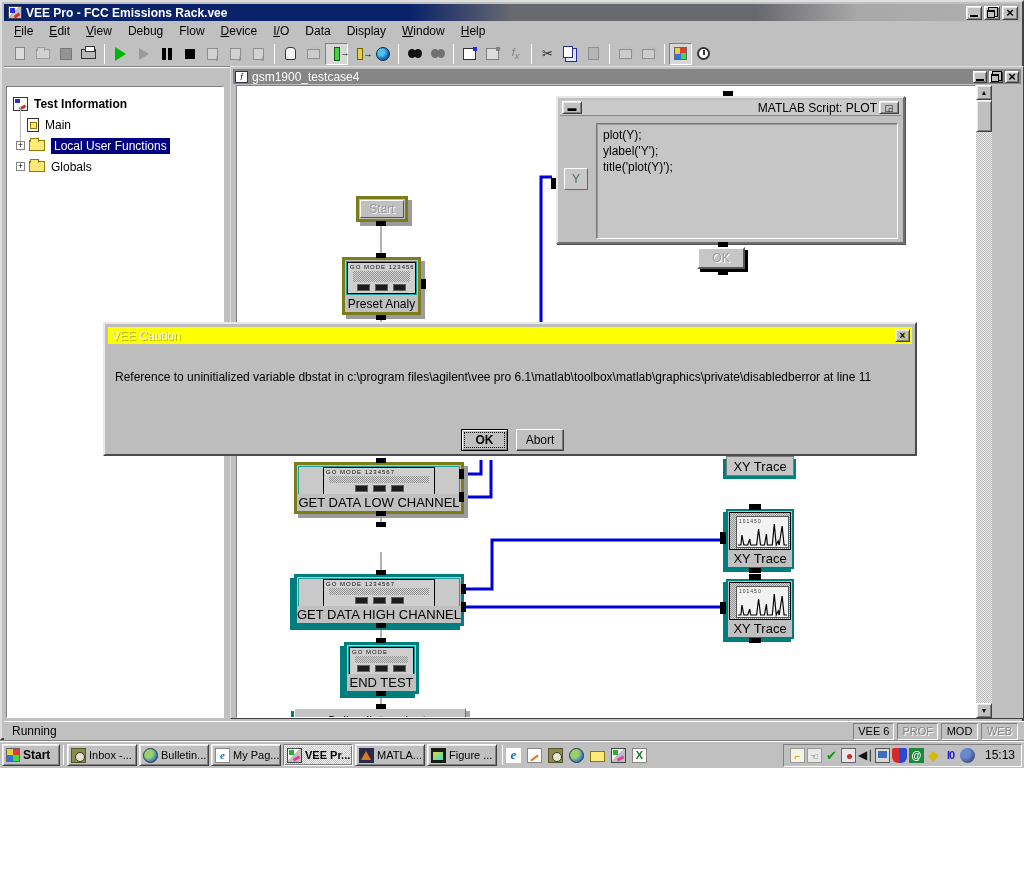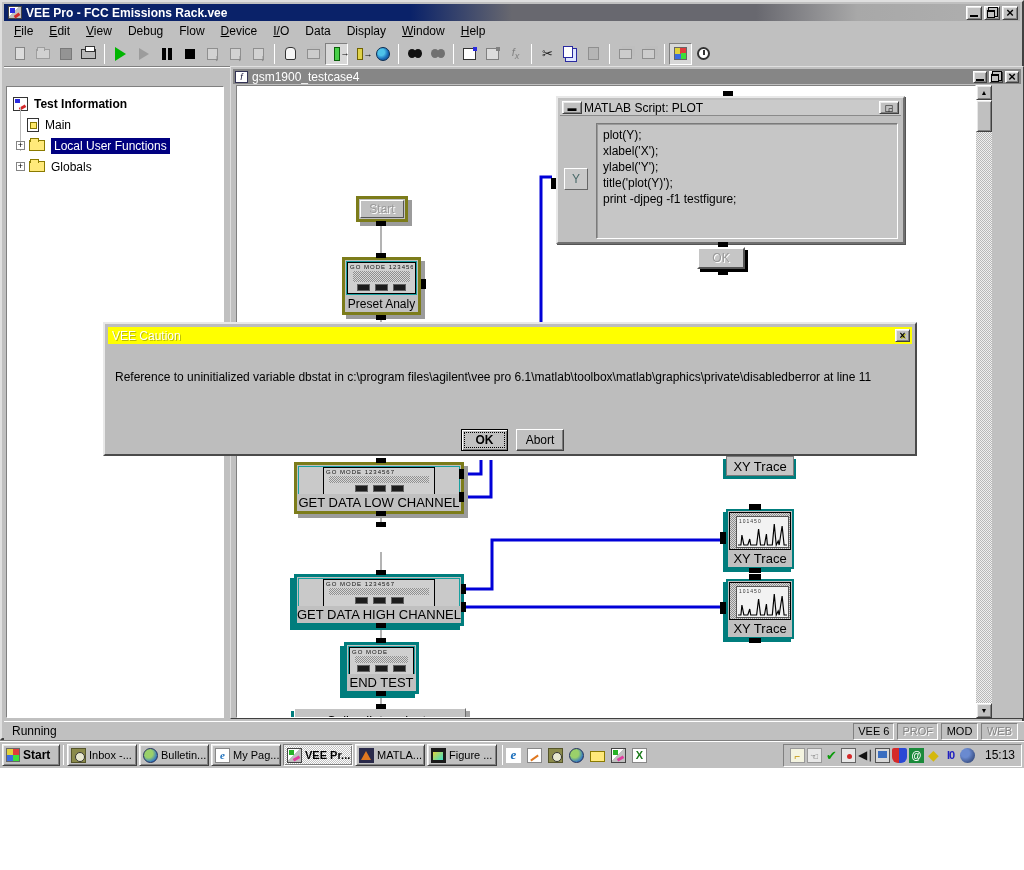--- a/index.html
+++ b/index.html
@@ -115,21 +115,21 @@
   .ufcall { position:absolute; background:#c4c4c4; border:1px solid; border-color:#fff #6e6e6e #6e6e6e #fff; box-shadow:-3px 3px 0 #007d7d, 4px 3px 0 #a5a5a5; display:flex; align-items:center; justify-content:center; }
 
   .xybox { position:absolute; width:68px; height:60px; background:#c0c0c0; border:2px solid #007d7d; box-shadow:-3px 3px 0 #007d7d; }
   .xy-img { position:absolute; left:1px; top:1px; right:1px; height:38px; border:1px solid #000; padding:3px 1px 1px 6px; }
   .xy-screen { width:100%; height:100%; background:#f2f2f2; border:1px solid #555; position:relative; }
   .xy-tag { position:absolute; left:2px; top:1px; font-size:5px; color:#333; letter-spacing:1px; }
   .xy-lab { position:absolute; left:0; right:0; bottom:0; height:17px; display:flex; align-items:center; justify-content:center; }
 
   #script-win { position:absolute; left:319px; top:10px; width:349px; height:148px; background:#c0c0c0; border:2px solid; border-color:#e8e8e8 #707070 #707070 #e8e8e8; box-shadow:1px 1px 0 #555; }
   #script-title { position:absolute; left:2px; top:2px; right:2px; height:16px; background:#cacaca; border-bottom:1px solid #8a8a8a; display:flex; align-items:center; font-size:12px; }
-  #script-title .tt { flex:1; text-align:left; color:#000; }
+  #script-title .tt { flex:1; text-align:right; color:#000; }
   .mini-btn { width:20px; height:13px; margin:0 2px; font-size:9px; display:flex; align-items:center; justify-content:center; color:#000; }
   #y-term { position:absolute; left:6px; top:70px; width:24px; height:22px; background:#c8c8c8; border:1px solid; border-color:#fff #666 #666 #fff; color:#4a6a6a; font-size:12px; display:flex; align-items:center; justify-content:center; }
   #code-area { position:absolute; left:38px; top:25px; width:302px; height:116px; background:#c6c6c6; border:1px solid; border-color:#7a7a7a #fff #fff #7a7a7a; box-shadow:inset 1px 1px 0 #9a9a9a; padding:3px 6px; font-size:12px; line-height:16px; color:#000; }
   #ok-node { position:absolute; left:460px; top:161px; width:48px; height:22px; background:#c6c6c6; border:2px solid; border-color:#fff #555 #555 #fff; box-shadow:3px 3px 0 #000; color:#9a9a9a; text-shadow:1px 1px 0 #fff; font-size:12px; display:flex; align-items:center; justify-content:center; }
 
   
   #dialog { position:absolute; left:103px; top:322px; width:814px; height:134px; background:#bdbdbd; border:2px solid; border-color:#e9e9e9 #4a4a4a #4a4a4a #e9e9e9; z-index:60; }
   #dialog-title { position:absolute; left:3px; top:3px; right:3px; height:17px; background:#ffff00; color:#fff; font-size:12px; display:flex; align-items:center; padding-left:4px; text-shadow:1px 1px 0 #bbbb00; }
   #dialog-close { position:absolute; right:2px; top:2px; width:15px; height:13px; font-size:10px; font-weight:bold; display:flex; align-items:center; justify-content:center; color:#000; }
   #dialog-msg { position:absolute; left:10px; top:46px; right:10px; font-size:12px; color:#000; }
@@ -365,24 +365,22 @@
           <span class="tab" style="left:165px;top:-7px;width:10px;height:5px;"></span>
           <span class="tab" style="left:-7px;top:80px;width:5px;height:11px;"></span>
           <div id="script-title">
             <span class="mini-btn raised">▬</span>
             <span class="tt">MATLAB Script: PLOT</span>
             <span class="mini-btn raised">◲</span>
           </div>
           <div id="y-term">Y</div>
           <div id="code-area">
             <div>plot(Y);</div>
-            <div>xlabel('X');</div>
             <div>ylabel('Y');</div>
             <div>title('plot(Y)');</div>
-            <div>print -djpeg -f1 testfigure;</div>
           </div>
         </div>
         <div id="ok-node">OK</div>
         <span class="tab" style="left:481px;top:156px;width:10px;height:5px;"></span>
         <span class="tab" style="left:481px;top:184px;width:10px;height:5px;"></span>
 
         <div id="start-node">
           <div class="inner">Start</div>
         </div>
         <span class="tab" style="left:139px;top:135px;width:10px;height:5px;"></span>

